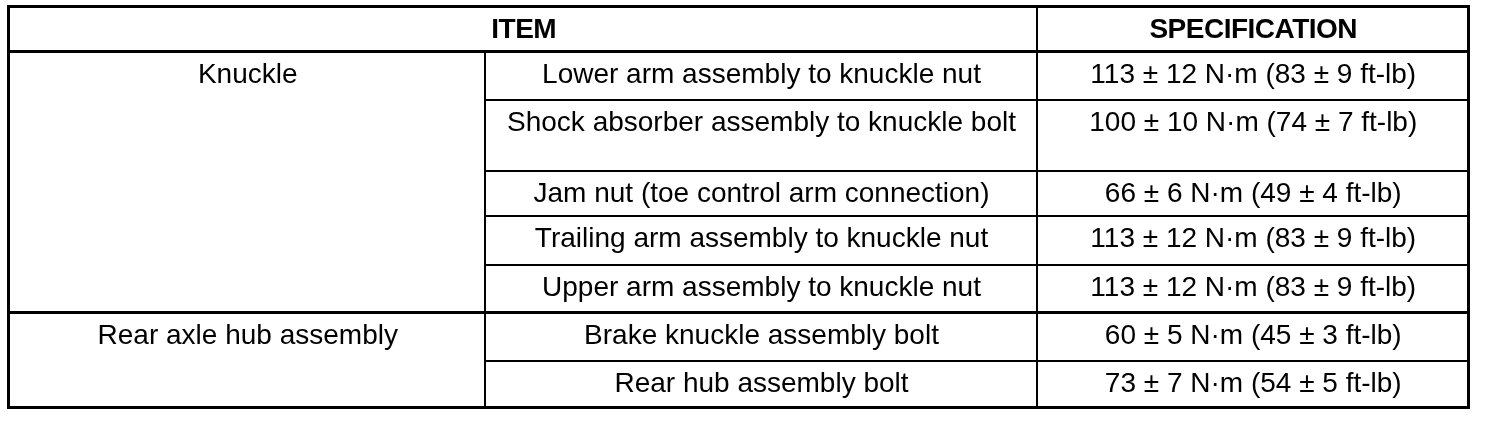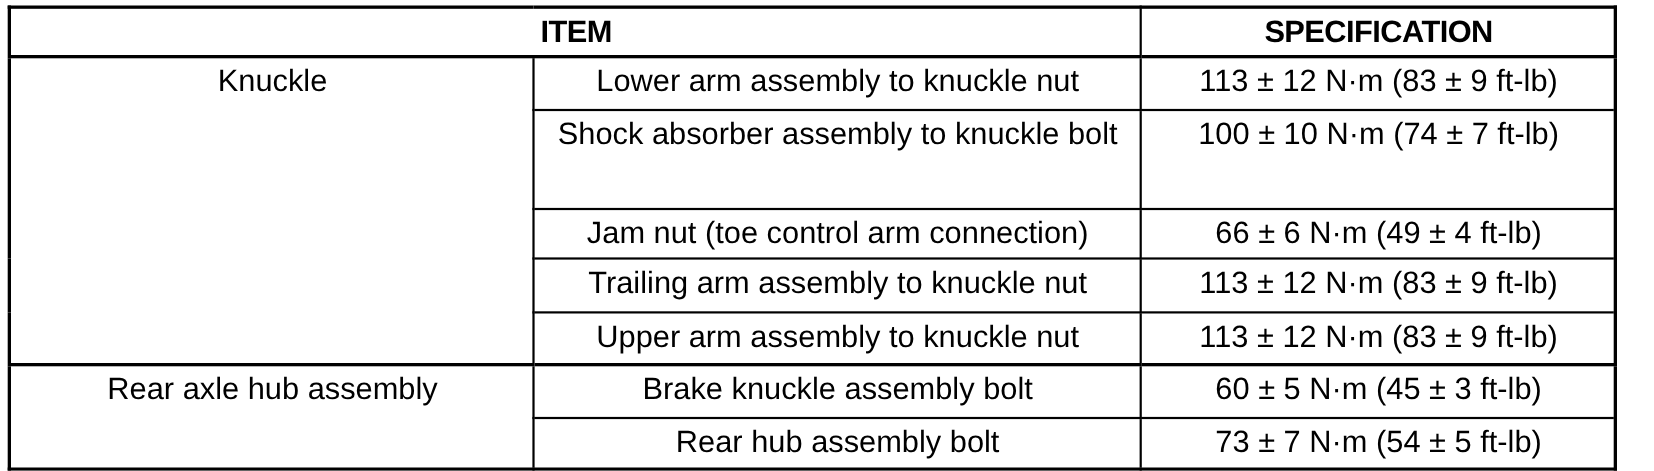--- a/index.html
+++ b/index.html
@@ -45,21 +45,21 @@
   tr.header-row {
     height: 45px;
   }
   tr.header-row th {
     border-bottom: 3px solid #000000;
   }
   tr.group-start td {
     border-top: 3px solid #000000;
   }
   .h48 { height: 48px; margin-left: 26px; }
-  .h85 { height: 90px; }
+  .h85 { height: 71px; }
   .h45 { height: 45px; padding-left: 24px; }
   .h49 { height: 49px; padding-left: 23px; }
   .h47 { height: 47px; }
 </style>
 </head>
 <body>
 
 <div class="page">
   <table class="spec-table">
     <colgroup>

